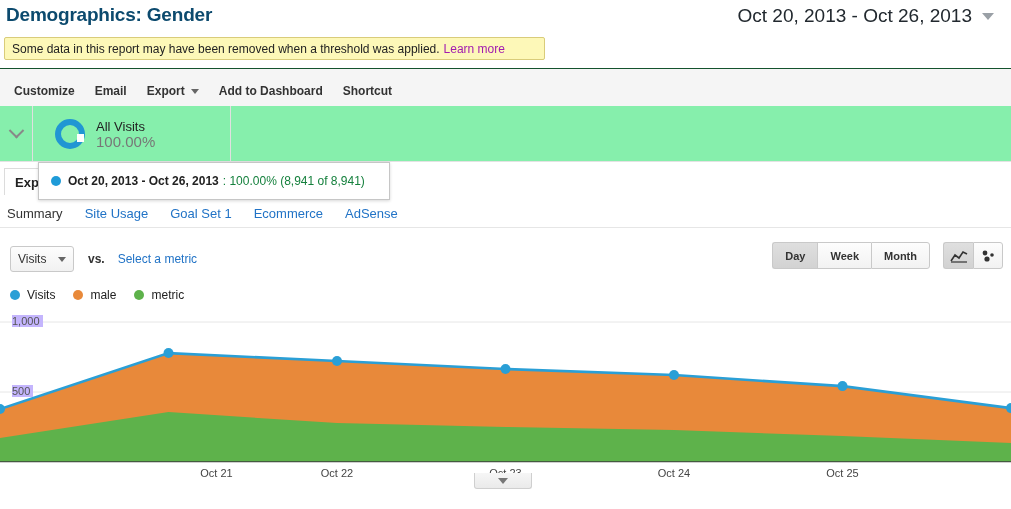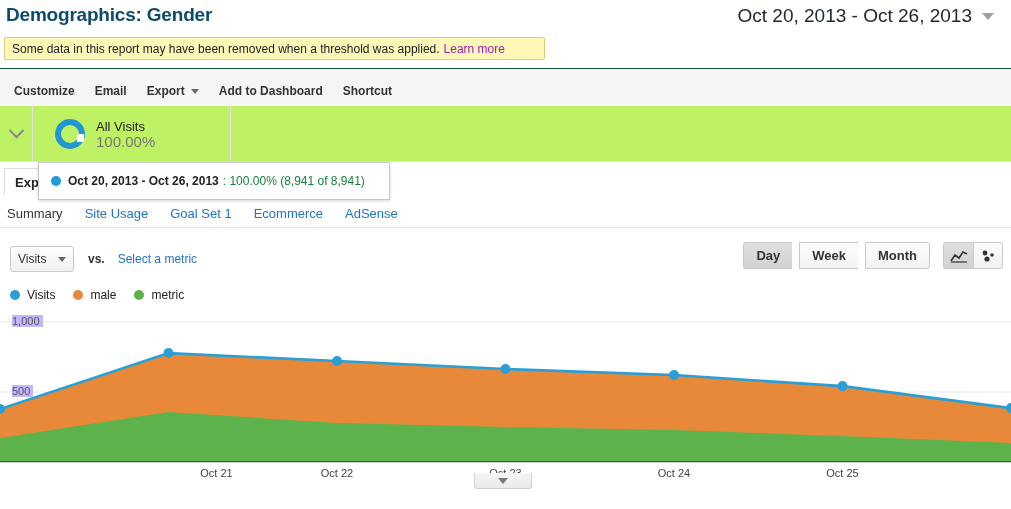--- a/index.html
+++ b/index.html
@@ -100,21 +100,21 @@
     border-right: 4px solid transparent;
     border-top: 5px solid #666;
     display: inline-block;
   }
 
   
   .segment-row {
     position: absolute;
     left: 0; top: 106px;
     width: 1011px; height: 56px;
-    background: #bef264;
+    background: #86efac;
     border-bottom: 1px solid #e3e3e3;
     display: flex;
     align-items: center;
   }
   .segment-toggle {
     width: 32px; height: 55px;
     display: flex;
     align-items: center;
     justify-content: center;
     cursor: pointer;
@@ -251,28 +251,27 @@
     display: flex;
     align-items: center;
     gap: 13px;
   }
   .btn-group { display: flex; }
   .gbtn {
     height: 27px;
     padding: 0 12px;
     background: linear-gradient(#fdfdfd,#f2f2f2);
     border: 1px solid #c9c9c9;
-    font-size: 13px;
+    font-size: 11px;
     font-weight: bold;
     color: #333;
     display: flex;
     align-items: center;
     cursor: pointer;
     border-right: none;
-    margin-left: 7px;
   }
   .gbtn:last-child { border-right: 1px solid #c9c9c9; border-radius: 0 3px 3px 0; }
   .gbtn:first-child { border-radius: 3px 0 0 3px; }
   .gbtn.sel { background: linear-gradient(#dfdfdf,#d2d2d2); }
   .ibtn {
     width: 30px; height: 27px;
     background: linear-gradient(#fdfdfd,#f2f2f2);
     border: 1px solid #c9c9c9;
     display: flex;
     align-items: center;

